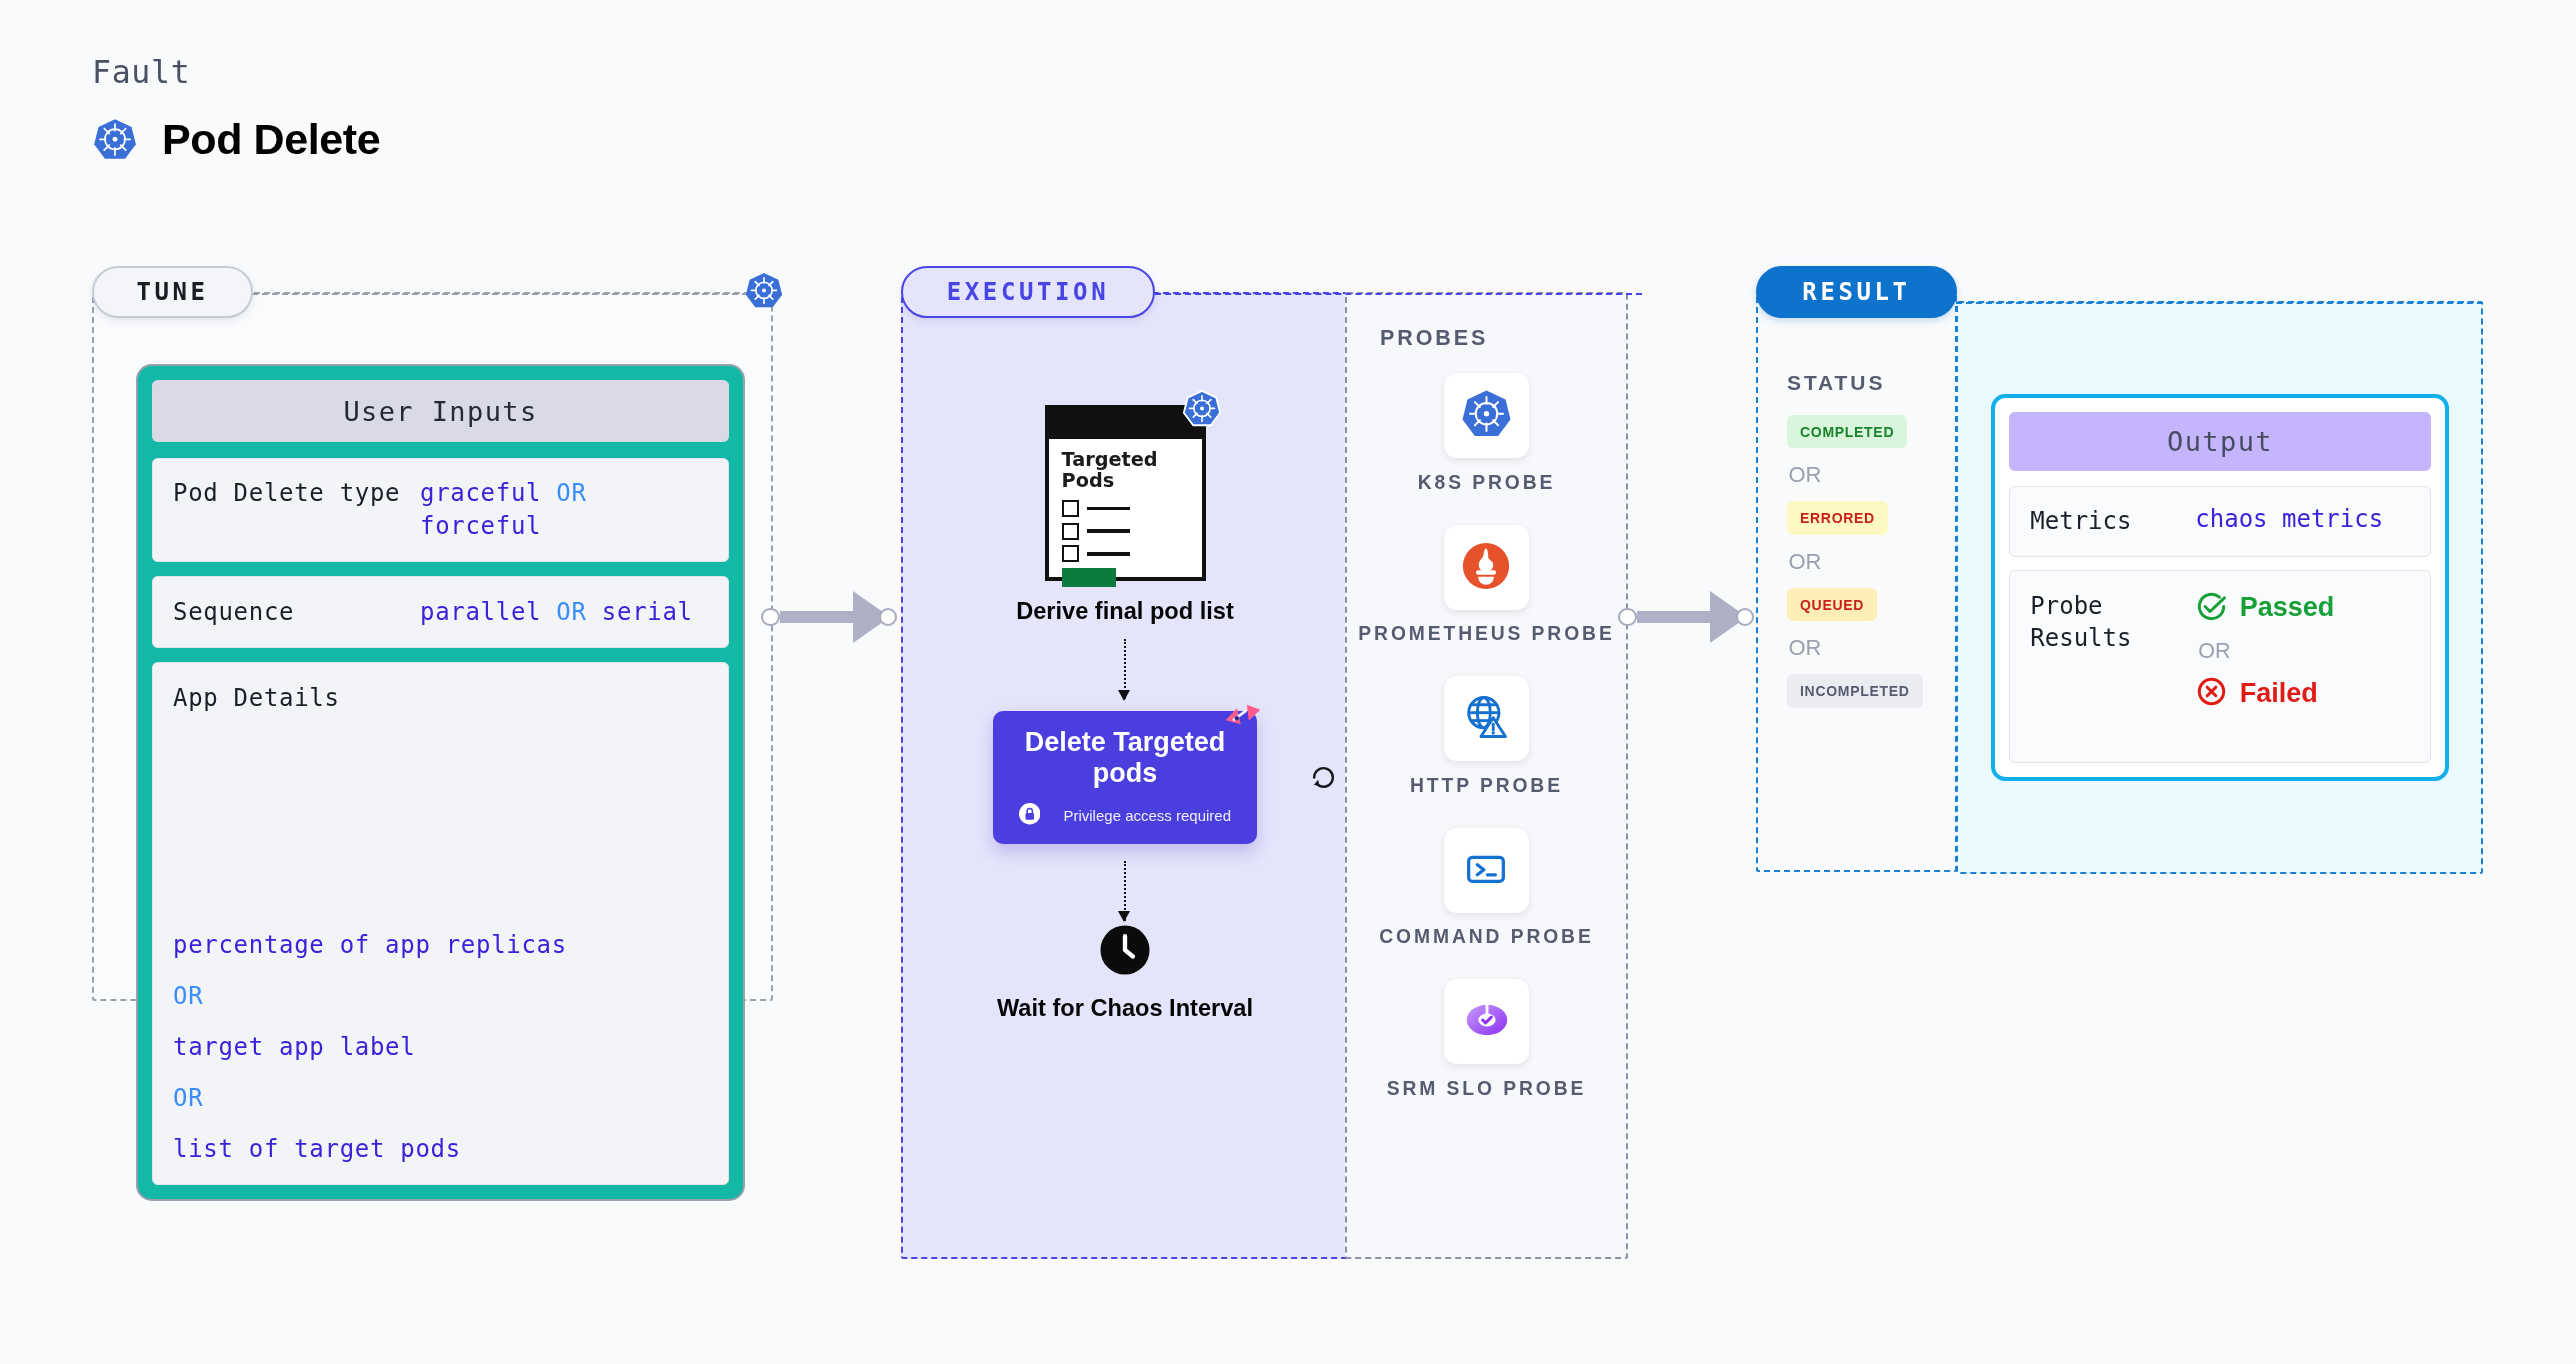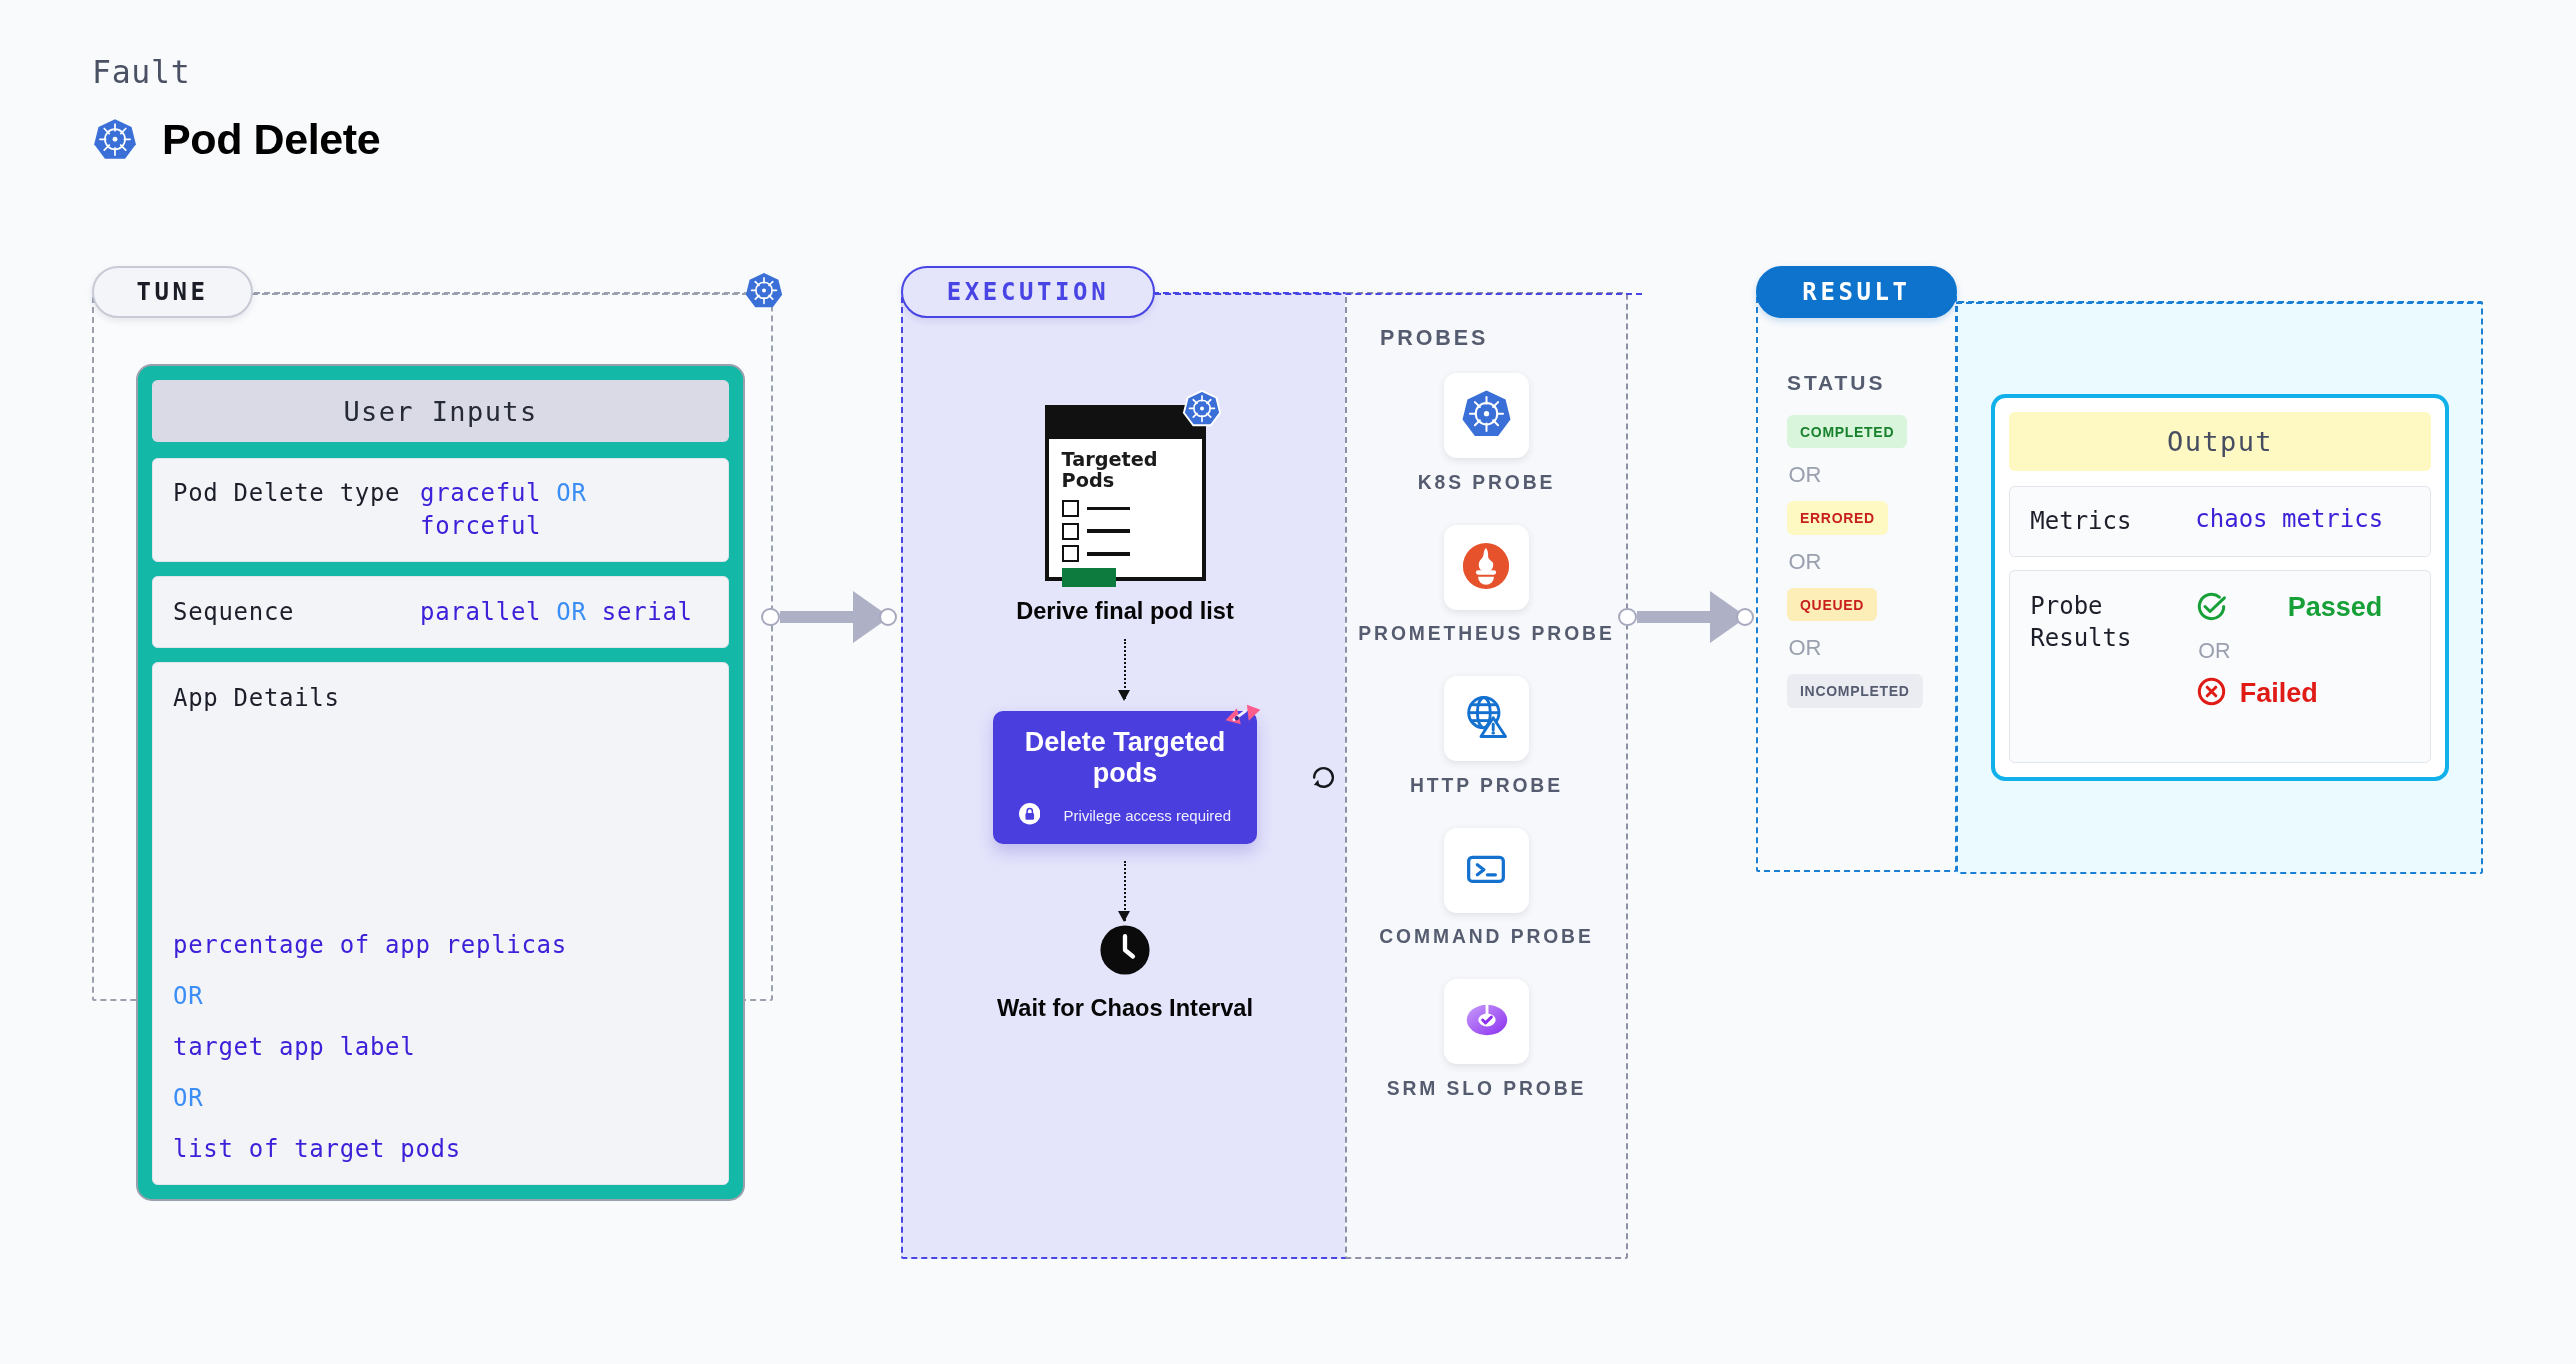--- a/index.html
+++ b/index.html
@@ -224,34 +224,34 @@
     font-family: "Liberation Sans", sans-serif;
     font-size: 22px; color: #9aa0ae; margin: 14.3px 0 13px 1.4px;
   }
 
   .out-card {
     position: absolute; left: 1991px; top: 394px; width: 458px;
     background: #fff; border: 4.3px solid #11b0eb; border-radius: 14.3px;
     padding: 14.3px;
   }
   .out-head {
-    background: #fef9c3; border-radius: 5.7px; height: 59px;
+    background: #c4b5fd; border-radius: 5.7px; height: 59px;
     display: flex; align-items: center; justify-content: center;
     font-size: 27px; color: #474d60; letter-spacing: 1.4px; margin-bottom: 14.3px;
   }
   .out-row {
     background: #fafbfd; border: 1.4px solid #e2e4ec; border-radius: 5.7px;
     display: flex; align-items: flex-start; padding: 18.6px 20px; margin-bottom: 13px;
   }
   .out-row:last-child { margin-bottom: 0; }
   .out-key { width: 165px; flex: 0 0 165px; font-size: 24px; color: #1c1f2a; line-height: 1.35; }
   .out-val { font-size: 24px; color: #3b22d9; }
   .res-line { display: flex; align-items: center; gap: 11.5px; }
   .res-txt { font-family: "Liberation Sans", sans-serif; font-size: 27px; font-weight: bold; }
-  .res-pass { color: #18a038; margin-left: 48px; }
+  .res-pass { color: #18a038; }
   .res-fail { color: #e01b16; }
   .res-or {
     font-family: "Liberation Sans", sans-serif;
     font-size: 21.5px; color: #9aa0ae; margin: 13px 0 11.5px 2.9px;
   }
   .out-row-probe { min-height: 193px; }
 
   
   .conn { position: absolute; display: flex; align-items: center; z-index: 8; }
   .conn .dot {

